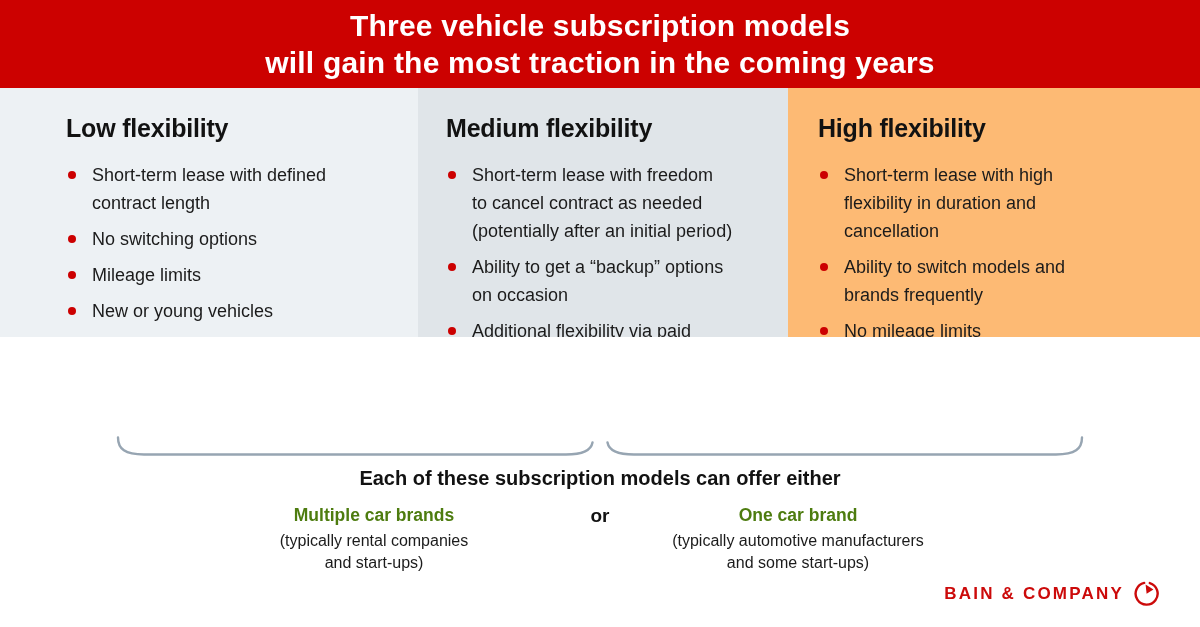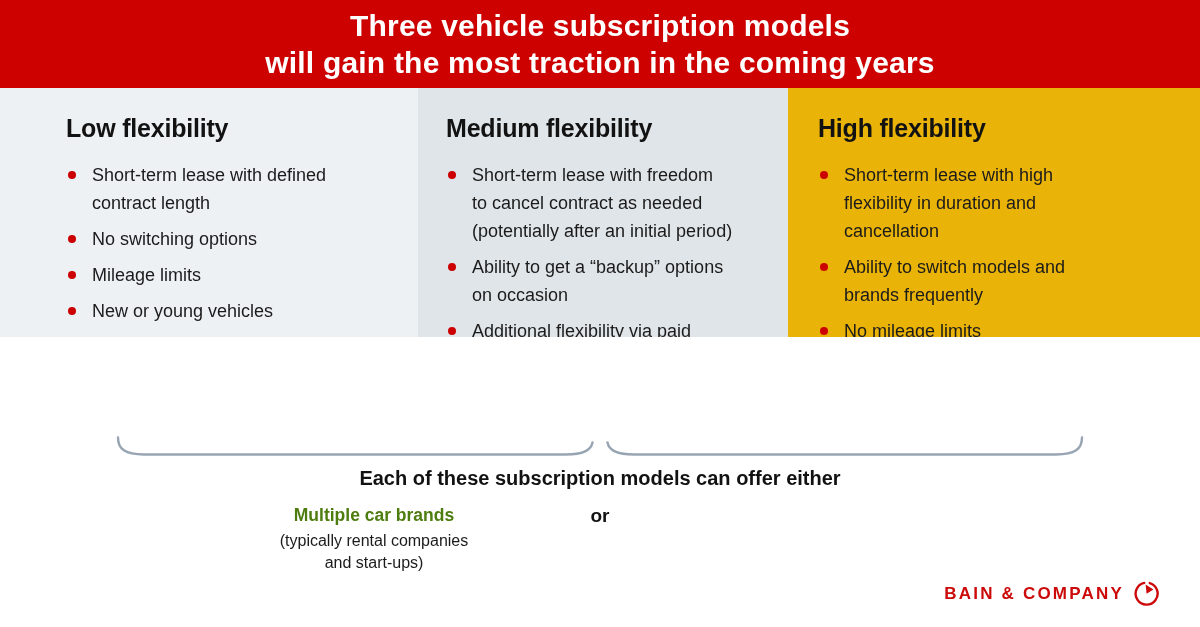--- a/index.html
+++ b/index.html
@@ -20,21 +20,21 @@
   .banner .line { font-size: 30px; font-weight: 700; line-height: 37px; letter-spacing: 0.2px; }
 
   
   .columns {
     position: absolute; left: 0; top: 88px; width: 1200px; height: 249px;
     display: flex; overflow: hidden;
   }
   .col { position: relative; height: 100%; z-index: 1; }
   .col-low    { width: 418px; background: #EDF1F4; padding: 25px 20px 0 66px; }
   .col-medium { width: 370px; background: #E0E5E9; padding: 25px 16px 0 28px; }
-  .col-high   { width: 412px; background: #eab308; padding: 25px 16px 0 30px; }
+  .col-high   { width: 412px; background: #fdba74; padding: 25px 16px 0 30px; }
 
   .col h2 {
     font-size: 25px; font-weight: 700; color: #121212;
     line-height: 30px; margin-bottom: 18px; letter-spacing: -0.2px;
   }
   .bullets { list-style: none; }
   .bullets li {
     position: relative; padding-left: 26px; margin-bottom: 8px;
     font-size: 18px; line-height: 28px; color: #1b1b1b;
     white-space: pre-line;
@@ -157,20 +157,25 @@
   <div class="lead">Each of these subscription models can offer either</div>
 
   <div class="option option-left">
     <div class="opt-title">Multiple car brands</div>
     <div class="opt-sub">(typically rental companies
 and start-ups)</div>
   </div>
 
   <div class="or-label">or</div>
 
+  <div class="option option-right">
+    <div class="opt-title">One car brand</div>
+    <div class="opt-sub">(typically automotive manufacturers
+and some start-ups)</div>
+  </div>
 
   <div class="brand">
     <span class="brand-text">BAIN &amp; COMPANY</span>
     <svg width="27" height="27" viewBox="0 0 27 27">
       <path d="M 11.2 2.9 A 11 11 0 1 0 16.8 3.1" fill="none" stroke="#CC0A0A" stroke-width="2.4" stroke-linecap="round"></path>
       <path d="M 12.6 4.6 L 20.4 9.6 L 13.6 13.8 Z" fill="#CC0A0A"></path>
     </svg>
   </div>
 
 </div>

